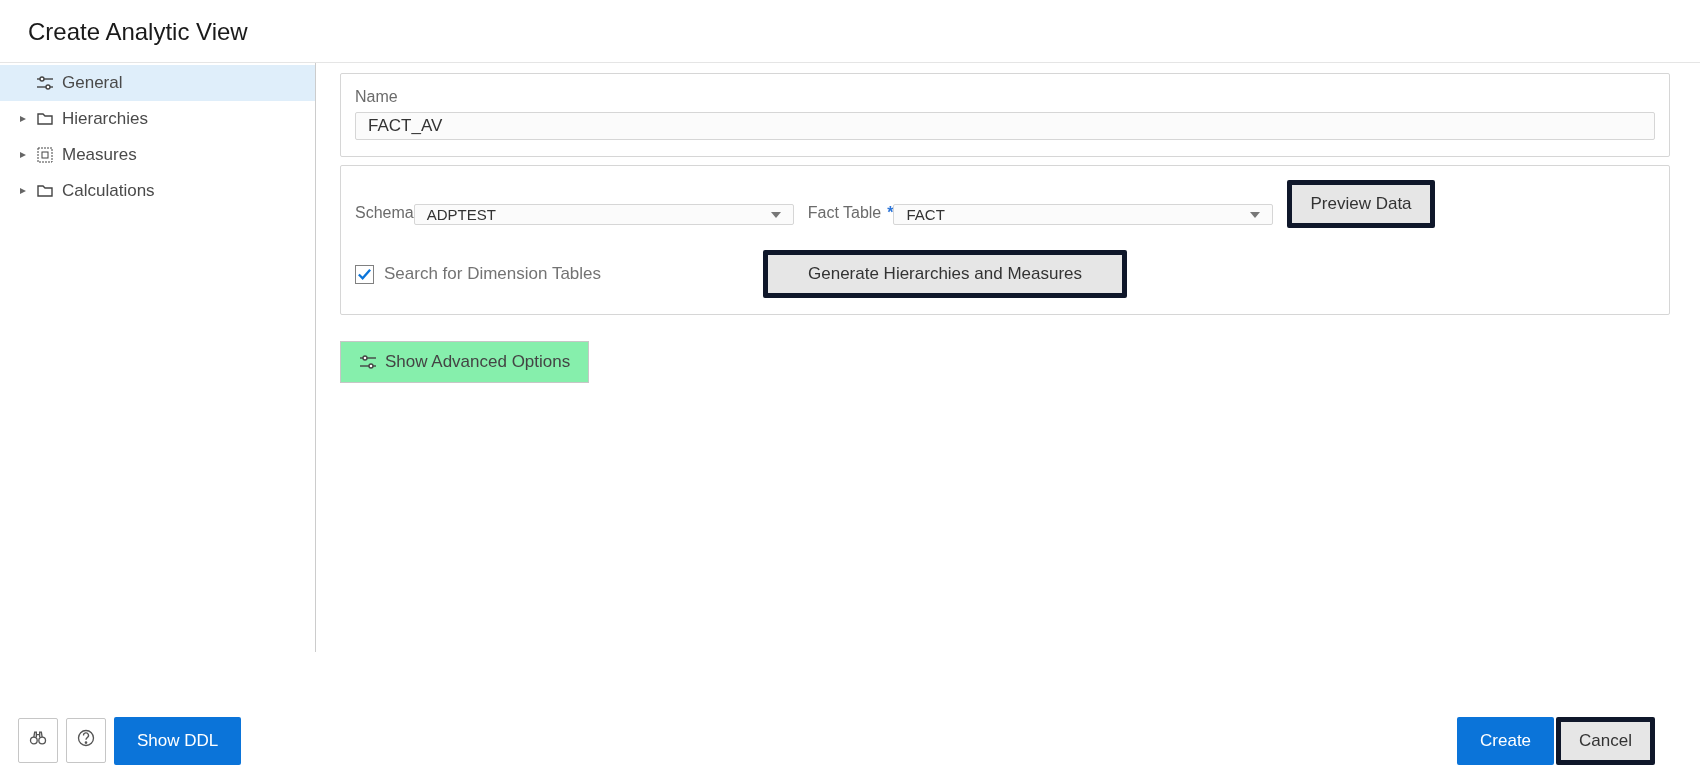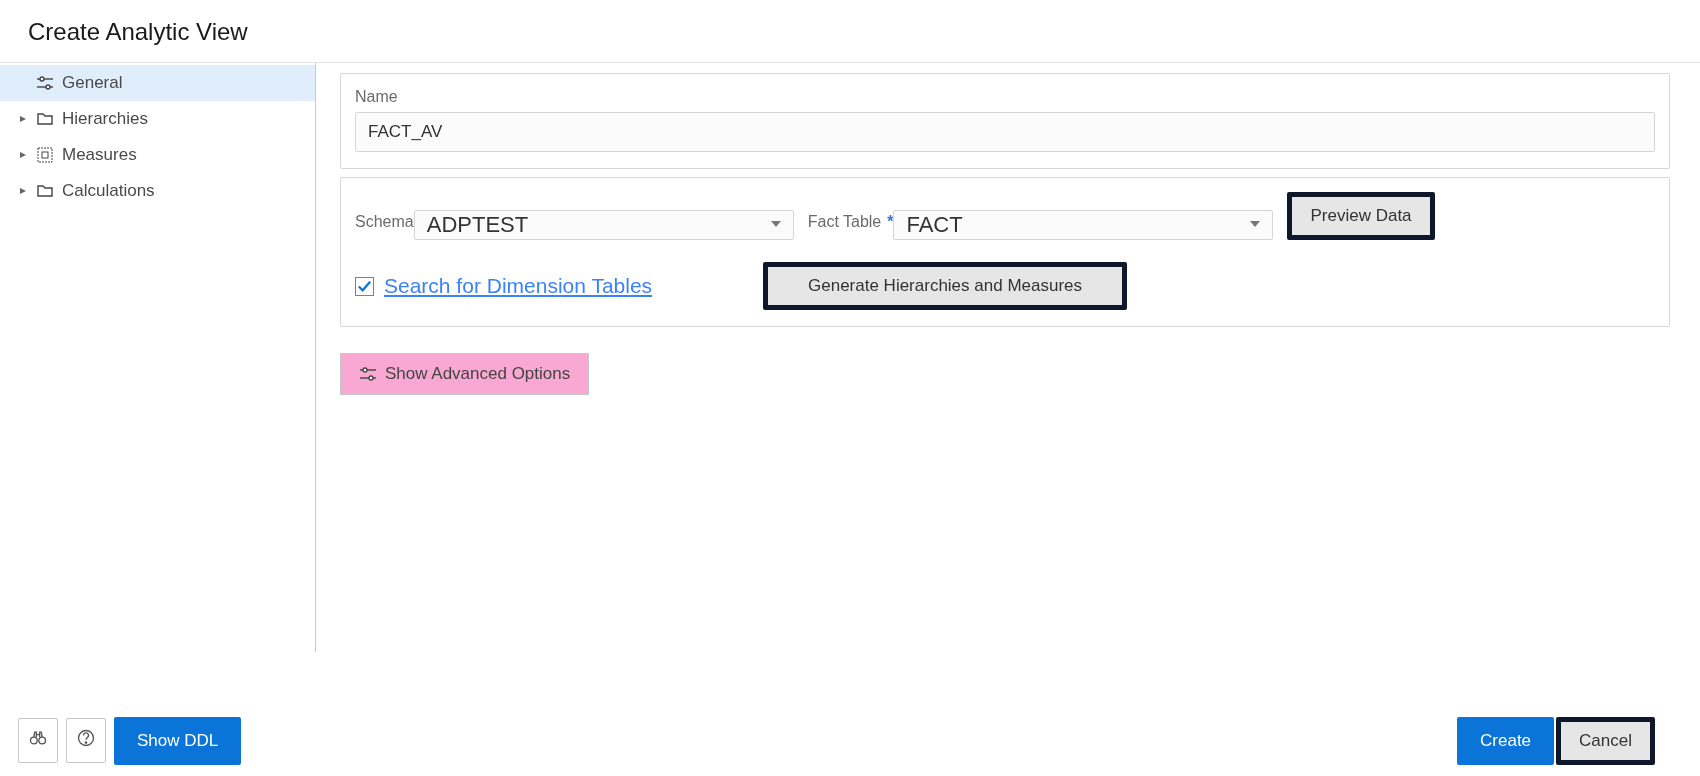--- a/index.html
+++ b/index.html
@@ -75,42 +75,42 @@
       margin-bottom: 6px;
       display: flex;
       align-items: center;
       gap: 6px;
     }
     .req { color: #2b74d8; font-weight: bold; }
     .text-input {
       width: 100%;
       border: 1px solid #d6d6d6;
       background: #fbfbfb;
-      padding: 9px 12px;
+      padding: 3px 12px;
       font-size: 17px;
       color: #333;
       border-radius: 2px;
     }
     .row {
       display: flex;
       gap: 14px;
       align-items: flex-end;
     }
     .col { display: flex; flex-direction: row; }
     .col.grow { flex: 1; }
     .select-wrap {
       position: relative;
       width: 380px;
     }
     .select-input {
       width: 100%;
       border: 1px solid #d6d6d6;
       background: #fbfbfb;
       padding: 1px 12px;
-      font-size: 22px;
+      font-size: 15px;
       color: #333;
       border-radius: 2px;
       text-align: left;
       cursor: pointer;
     }
     .select-arrow {
       position: absolute;
       right: 12px;
       top: 50%;
       transform: translateY(-50%);
@@ -158,21 +158,21 @@
       justify-content: center;
       cursor: pointer;
     }
     .chk svg { width: 15px; height: 15px; }
     .adv-btn {
       margin-top: 18px;
       display: inline-flex;
       align-items: center;
       gap: 8px;
       border: 1px solid #c6c6c6;
-      background: #f9a8d4;
+      background: #86efac;
       padding: 10px 18px;
       font-size: 17px;
       color: #444;
       cursor: pointer;
     }
     .bottom-bar {
       position: absolute;
       bottom: 0;
       left: 0;
       right: 15px;
@@ -298,21 +298,21 @@
         </div>
       </div>
 
       <div class="row" style="align-items:center;">
         <div class="checkbox-row" style="width:394px;">
           <span class="chk">
             <svg viewBox="0 0 16 16" fill="none" stroke="#0b74d9" stroke-width="2.5">
                 <polyline points="2,8 6,12 14,3"></polyline>
               </svg>
           </span>
-          <span style="font-size:21px;color:#3b82f6;text-decoration:underline;">Search for Dimension Tables</span>
+          <span style="font-size:17px;color:#737373;">Search for Dimension Tables</span>
         </div>
         <div style="margin-top:22px;">
           <button class="btn" style="padding:9px 40px;">Generate Hierarchies and Measures</button>
         </div>
       </div>
     </div>
 
     <button class="adv-btn">
       <span class="icon">
         <svg viewBox="0 0 18 18" stroke="currentColor" fill="none" stroke-width="1.4">

